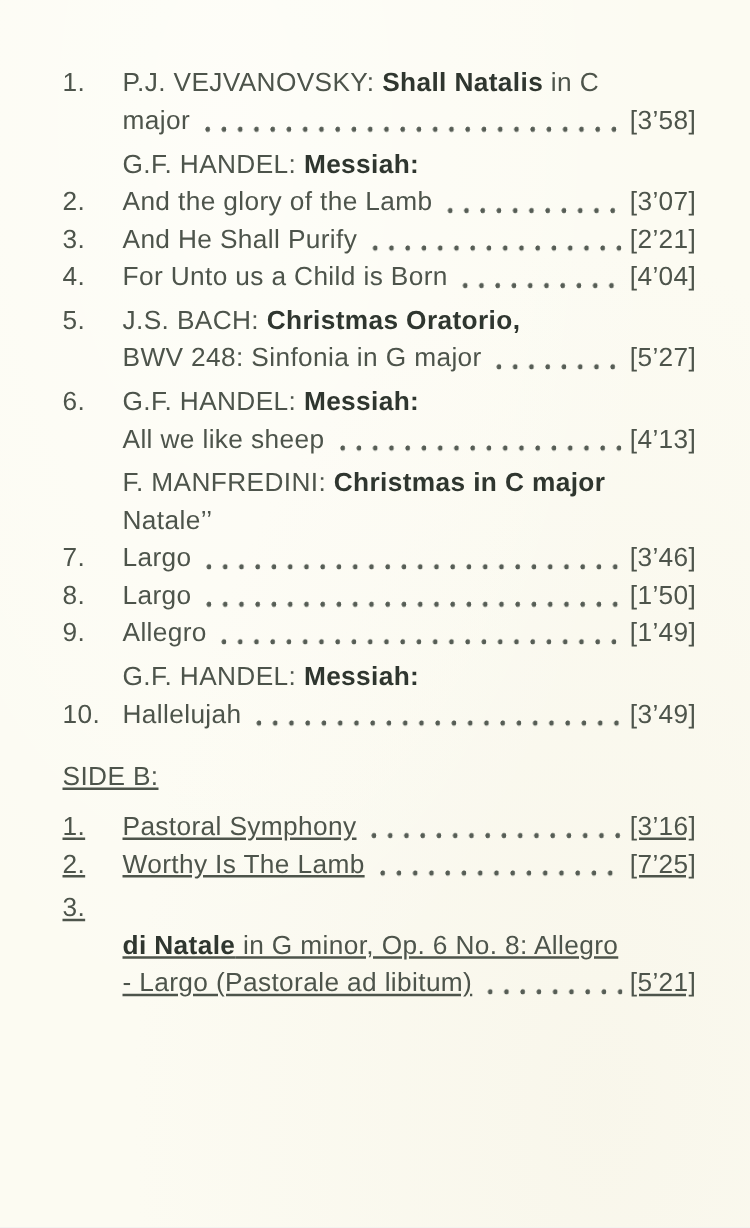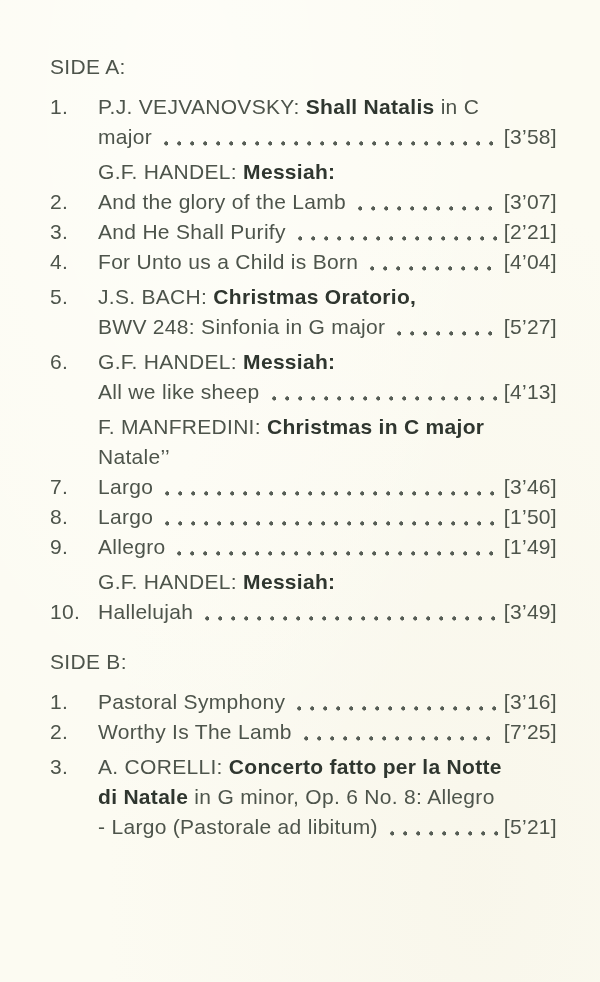--- a/index.html
+++ b/index.html
@@ -20,21 +20,21 @@
       radial-gradient(ellipse at 80% 90%, rgba(245,242,228,0.5), rgba(0,0,0,0) 55%);
     font-family: "Liberation Sans", sans-serif;
     font-size: 21px;
     line-height: 30px;
     letter-spacing: 0.3px;
     color: var(--text);
     box-sizing: border-box;
     padding: 52px 43px 0 50px;
     overflow: hidden;
   }
-  .side-section + .side-section { margin-top: 20px; }
+  .side-section + .side-section { margin-top: 20px; text-decoration: underline; }
   .side-heading { margin-bottom: 10px; }
   .group + .group { margin-top: 5px; }
   .row {
     display: flex;
     align-items: baseline;
     white-space: nowrap;
   }
   .num { width: 48px; flex: none; }
   .title { flex: none; }
   .title b, .row b { font-weight: bold; color: var(--bold); }
@@ -50,21 +50,20 @@
     background-position: left 2px bottom 7px;
   }
   .time { flex: none; }
 </style>
 </head>
 <body>
 
 <div class="page">
   <main>
       <section class="side-section">
-        <div class="side-heading">SIDE A:</div>
         <div class="group">
           <div class="row">
             <span class="num">1.</span>
             <span class="title"><span>P.J. VEJVANOVSKY: </span><b>Shall Natalis</b><span> in C</span></span>
           </div>
           <div class="row">
             <span class="num"></span>
             <span class="title"><span>major</span></span>
             <span class="leader"></span>
             <span class="time">[3’58]</span>
@@ -171,21 +170,20 @@
           <div class="row">
             <span class="num">2.</span>
             <span class="title"><span>Worthy Is The Lamb</span></span>
             <span class="leader"></span>
             <span class="time">[7’25]</span>
           </div>
         </div>
         <div class="group">
           <div class="row">
             <span class="num">3.</span>
-            <span class="title"><span>A. CORELLI: </span><b>Concerto fatto per la Notte</b></span>
           </div>
           <div class="row">
             <span class="num"></span>
             <span class="title"><b>di Natale</b><span> in G minor, Op. 6 No. 8: Allegro</span></span>
           </div>
           <div class="row">
             <span class="num"></span>
             <span class="title"><span>- Largo (Pastorale ad libitum)</span></span>
             <span class="leader"></span>
             <span class="time">[5’21]</span>

